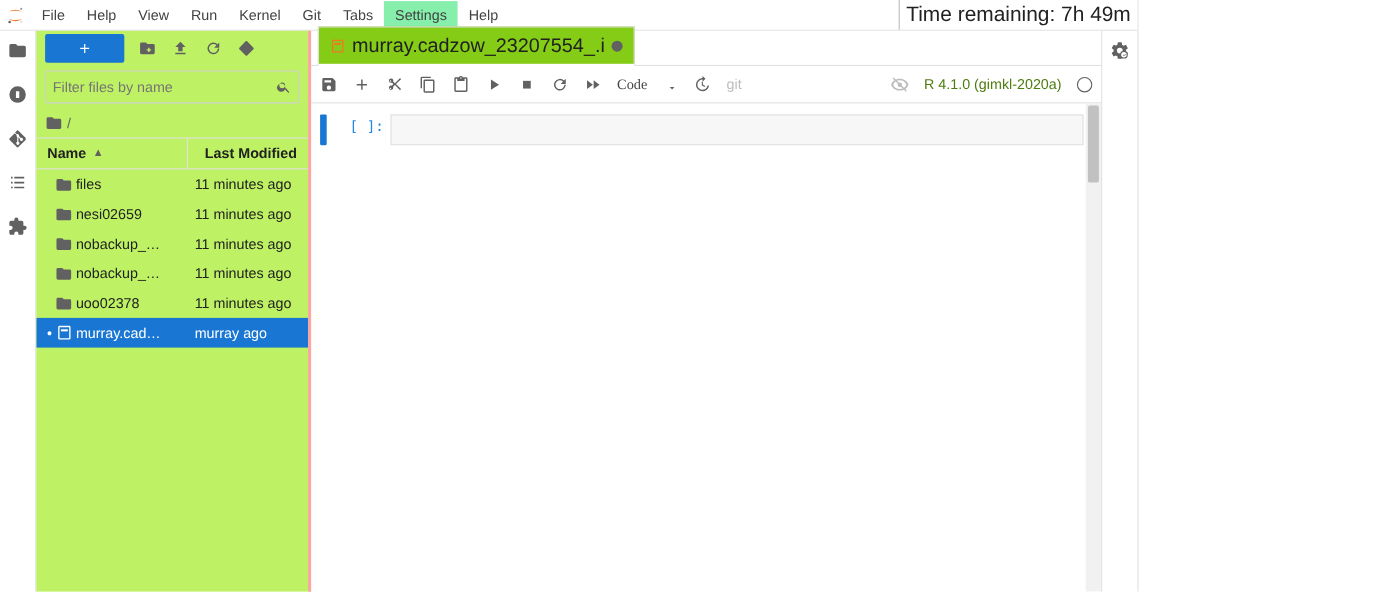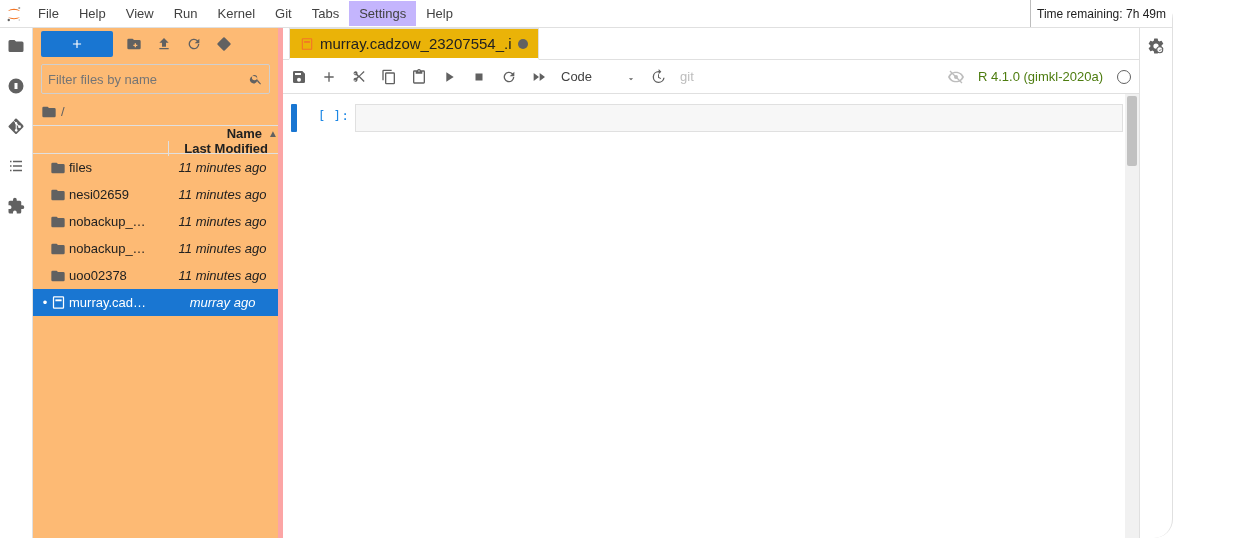--- a/index.html
+++ b/index.html
@@ -1,71 +1,71 @@
 <!DOCTYPE html>
 <html><head>
 <meta charset="utf-8">
 <style>
   * { box-sizing: border-box; margin: 0; padding: 0; }
   body { font-family: -apple-system, BlinkMacSystemFont, "Segoe UI", Helvetica, Arial, sans-serif; font-size: 13px; color: #212121; background: #fff; overflow: hidden; }
-  .root { display: flex; flex-direction: column; width: 1173px; height: 538px; border-right: 1px solid #e0e0e0; border-radius: 19px; }
+  .root { display: flex; flex-direction: column; width: 1035px; height: 538px; border-right: 1px solid #e0e0e0; }
 
   
   .menubar { display: flex; align-items: center; height: 28px; border-bottom: 1px solid #e0e0e0; background: #fff; }
   .logo { width: 28px; height: 28px; display: flex; align-items: center; justify-content: center; }
   .menu-items { display: flex; }
   .menu-item { padding: 5px 10px; cursor: pointer; font-size: 13px; color: #424242; }
-  .menu-item.active { background: #c4b5fd; text-align: right; }
+  .menu-item.active { background: #86efac; text-align: right; }
   .menubar-spacer { flex: 1; }
-  .status-group { display: flex; align-items: center; height: 100%; font-size: 12px; }
+  .status-group { display: flex; align-items: center; height: 100%; font-size: 19px; }
   .status-block { display: flex; align-items: center; height: 100%; border-left: 1px solid #bdbdbd; padding: 0 6px; gap: 4px; }
   .meter { display: inline-block; width: 76px; height: 16px; border: 1px solid #616161; position: relative; background: #fff; }
   .meter-fill { position: absolute; top: 0; left: 0; bottom: 0; background: #00c853; }
   .mem-fill { width: 20%; }
   .cpu-num { width: 34px; text-align: right; }
 
   
   .body-area { flex: 1; display: flex; min-height: 0; }
 
   
   .activity-bar { width: 33px; background: #fff; border-right: 1px solid #e0e0e0; display: flex; flex-direction: column; align-items: center; padding-top: 8px; gap: 20px; }
   .act-btn { width: 20px; height: 20px; display: flex; align-items: center; justify-content: center; cursor: pointer; color: #616161; }
   .act-btn.active svg { fill: #616161; }
 
   
-  .filepanel { width: 250px; border-right: 5px solid #fca5a5; display: flex; flex-direction: column; background: #fdba74; }
+  .filepanel { width: 250px; border-right: 3px solid #fca5a5; display: flex; flex-direction: column; background: #bef264; }
   .fp-toolbar { display: flex; align-items: center; height: 32px; padding: 4px 8px; gap: 12px; }
   .new-btn { background: #1976d2; color: #fff; width: 72px; height: 26px; border-radius: 2px; display: flex; align-items: center; justify-content: center; cursor: pointer; font-size: 16px; font-weight: bold; }
   .tb-icon-btn { width: 18px; height: 18px; display: flex; align-items: center; justify-content: center; cursor: pointer; color: #616161; }
   .fp-filter-row { padding: 4px 8px; }
   .fp-filter { display: flex; align-items: center; border: 1px solid #cfcfcf; border-radius: 2px; height: 30px; padding: 0 6px; }
   .fp-filter input { flex: 1; border: none; outline: none; font-size: 13px; color: #616161; background: transparent; }
   .fp-crumbs { display: flex; align-items: center; padding: 4px 8px; height: 28px; color: #616161; gap: 4px; border-bottom: 1px solid #e0e0e0; }
-  .fp-header { display: flex; align-items: flex-end; height: 28px; border-bottom: 1px solid #e0e0e0; font-size: 13px; flex-direction: column; }
+  .fp-header { display: flex; align-items: center; height: 28px; border-bottom: 1px solid #e0e0e0; font-size: 13px; }
   .fp-header .col-name { flex: 1; padding-left: 10px; font-weight: 600; display:flex; align-items:center; gap:6px; }
   .fp-header .col-mod  { width: 110px; text-align: right; padding-right: 10px; font-weight: 700; border-left: 1px solid #e0e0e0; height:100%; display:flex; align-items:center; justify-content:flex-end;}
   .fp-list { flex: 1; overflow: auto; }
   .fp-row { display: flex; align-items: center; height: 27px; padding: 0 8px; font-size: 13px; cursor: pointer; }
   .fp-row.selected { background: #1976d2; color: #fff; }
   .fp-row .dot { width: 8px; display:flex; justify-content:center; }
   .fp-row .ficon { width: 18px; display: flex; align-items: center; justify-content: center; color: #616161; }
   .fp-row.selected .ficon { color: #fff; }
   .fp-row .fname { flex: 1; white-space: nowrap; overflow: hidden; text-overflow: ellipsis; padding-left: 2px; }
-  .fp-row .fmod { width: 95px; text-align: center; white-space: nowrap; font-style: italic; }
+  .fp-row .fmod { width: 95px; text-align: left; white-space: nowrap; }
   .sort-caret { font-size: 10px; color:#616161; }
 
   
   .main { flex: 1; display: flex; flex-direction: column; min-width: 0; position: relative; background:#fff; }
   .tabbar { display: flex; align-items: flex-end; height: 32px; border-bottom: 1px solid #e0e0e0; padding-left: 6px; }
-  .tab { display: flex; align-items: center; gap: 6px; padding: 6px 10px; border: 1px solid #e0e0e0; border-bottom: 2px solid #fff; background: #eab308; font-size: 15px; position: relative; top: 1px; cursor:pointer;}
+  .tab { display: flex; align-items: center; gap: 6px; padding: 6px 10px; border: 1px solid #e0e0e0; border-bottom: 2px solid #fff; background: #84cc16; font-size: 18px; position: relative; top: 1px; cursor:pointer;}
   .tab .unsaved { width: 10px; height: 10px; border-radius: 50%; background: #616161; }
   .nb-toolbar { display: flex; align-items: center; height: 34px; padding: 0 8px; gap: 14px; border-bottom: 1px solid #e0e0e0; }
   .nb-toolbar .grow { flex: 1; }
   .nb-tb-btn { width: 16px; height: 16px; display: flex; align-items: center; justify-content: center; cursor: pointer; color: #616161; }
-  .cell-type { display: flex; align-items: flex-end; gap: 34px; font-size: 13px; color: #424242; cursor:pointer; }
+  .cell-type { display: flex; align-items: flex-end; gap: 18px; font-size: 13px; color: #424242; cursor:pointer;font-family:Liberation Serif, serif; }
   .git-label { color: #bdbdbd; font-size: 13px; }
   .kernel-label { font-size: 13px; color: #4d7c0f; }
   .kernel-indicator { width: 14px; height: 14px; border: 1.4px solid #616161; border-radius: 50%; }
   .hidden-eye { color:#bdbdbd; }
 
   .notebook-scroller { flex: 1; overflow: auto; position: relative; }
   .cell { display: flex; margin: 10px 16px 0 8px; }
   .cell-marker { width: 6px; background: #1976d2; margin-right: 18px; height: 28px; border-radius:1px;}
   .prompt { width: 34px; color: #1e88e5; font-family: Menlo, Consolas, monospace; font-size: 13px; text-align: right; padding-top: 4px; white-space:pre;}
   .cell-input { flex: 1; border: 1px solid #e0e0e0; background: #f7f7f7; min-height: 26px; margin-left: 6px;}

